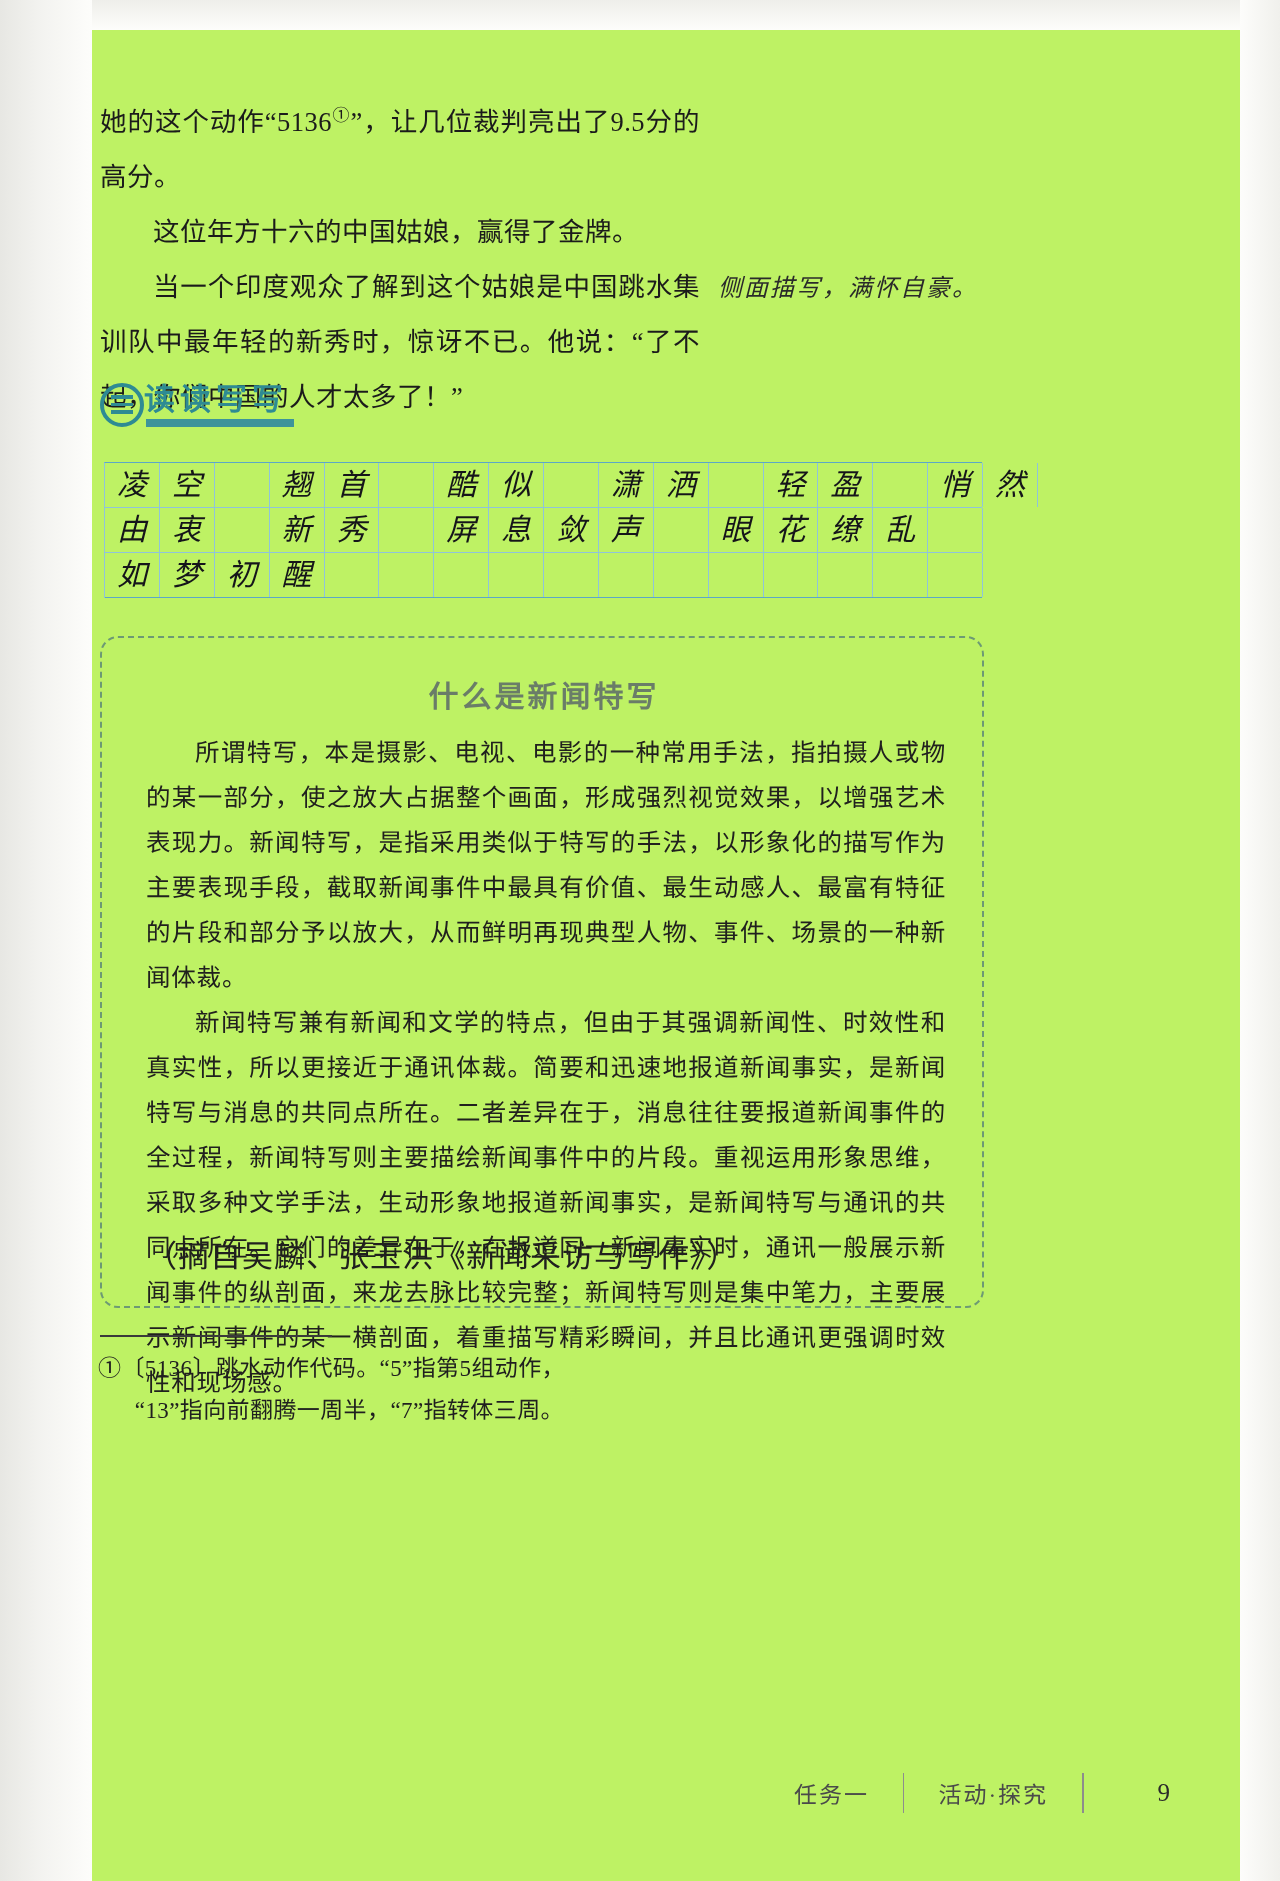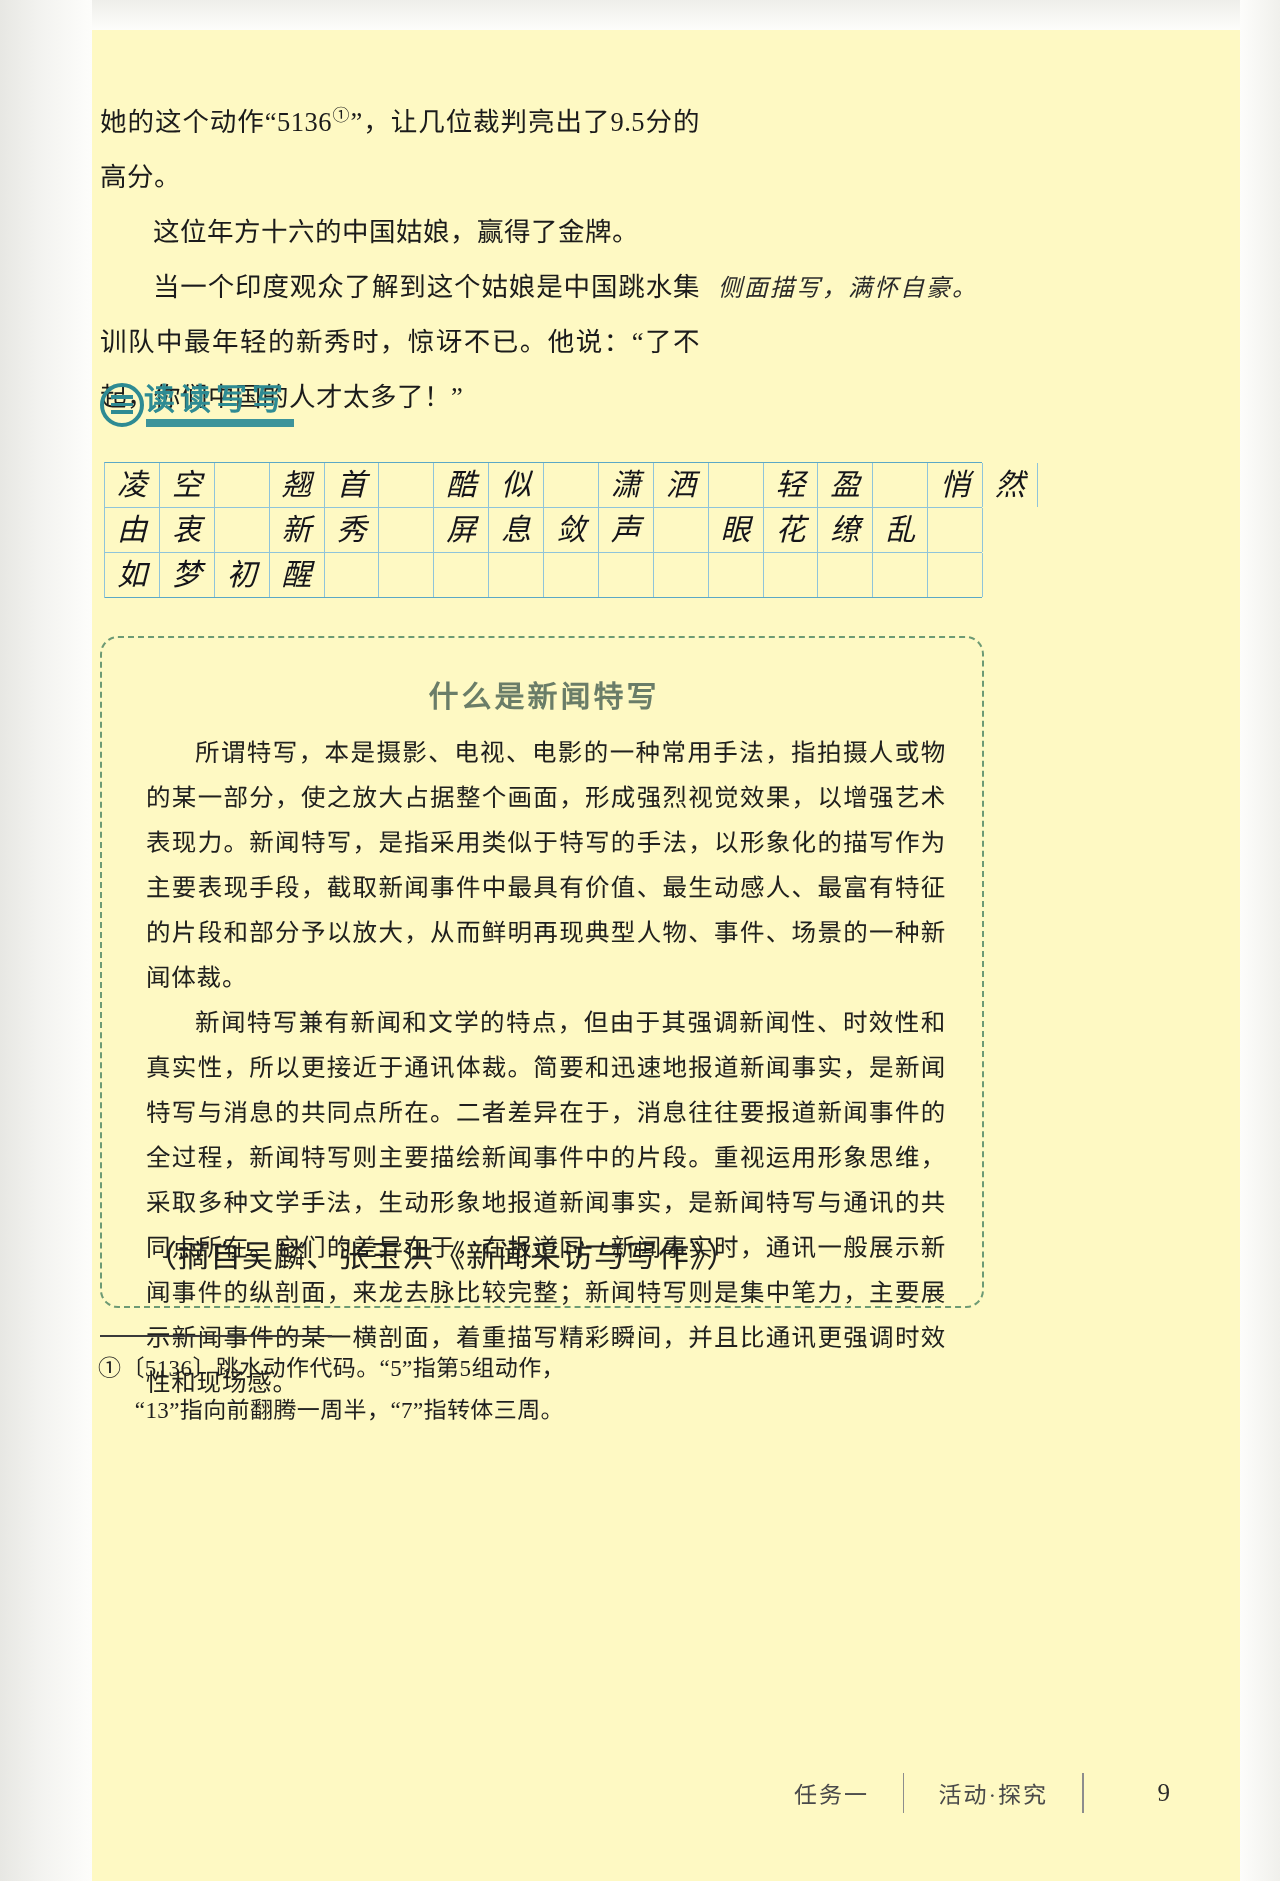--- a/index.html
+++ b/index.html
@@ -16,21 +16,21 @@
     color: #1a1a1a;
     overflow: hidden;
   }
 
   
   .page {
     position: absolute;
     left: 0; top: 0;
     width: 1280px;
     height: 1881px;
-    background: #fef9c3;
+    background: #bef264;
   }
   
   .gutter-shade {
     position: absolute;
     left: 0; top: 0;
     width: 92px; height: 1881px;
     background: linear-gradient(to right, #e7e7e3 0%, #f3f3f0 45%, #fdfdfb 100%);
   }
   .edge-shade-right {
     position: absolute;

